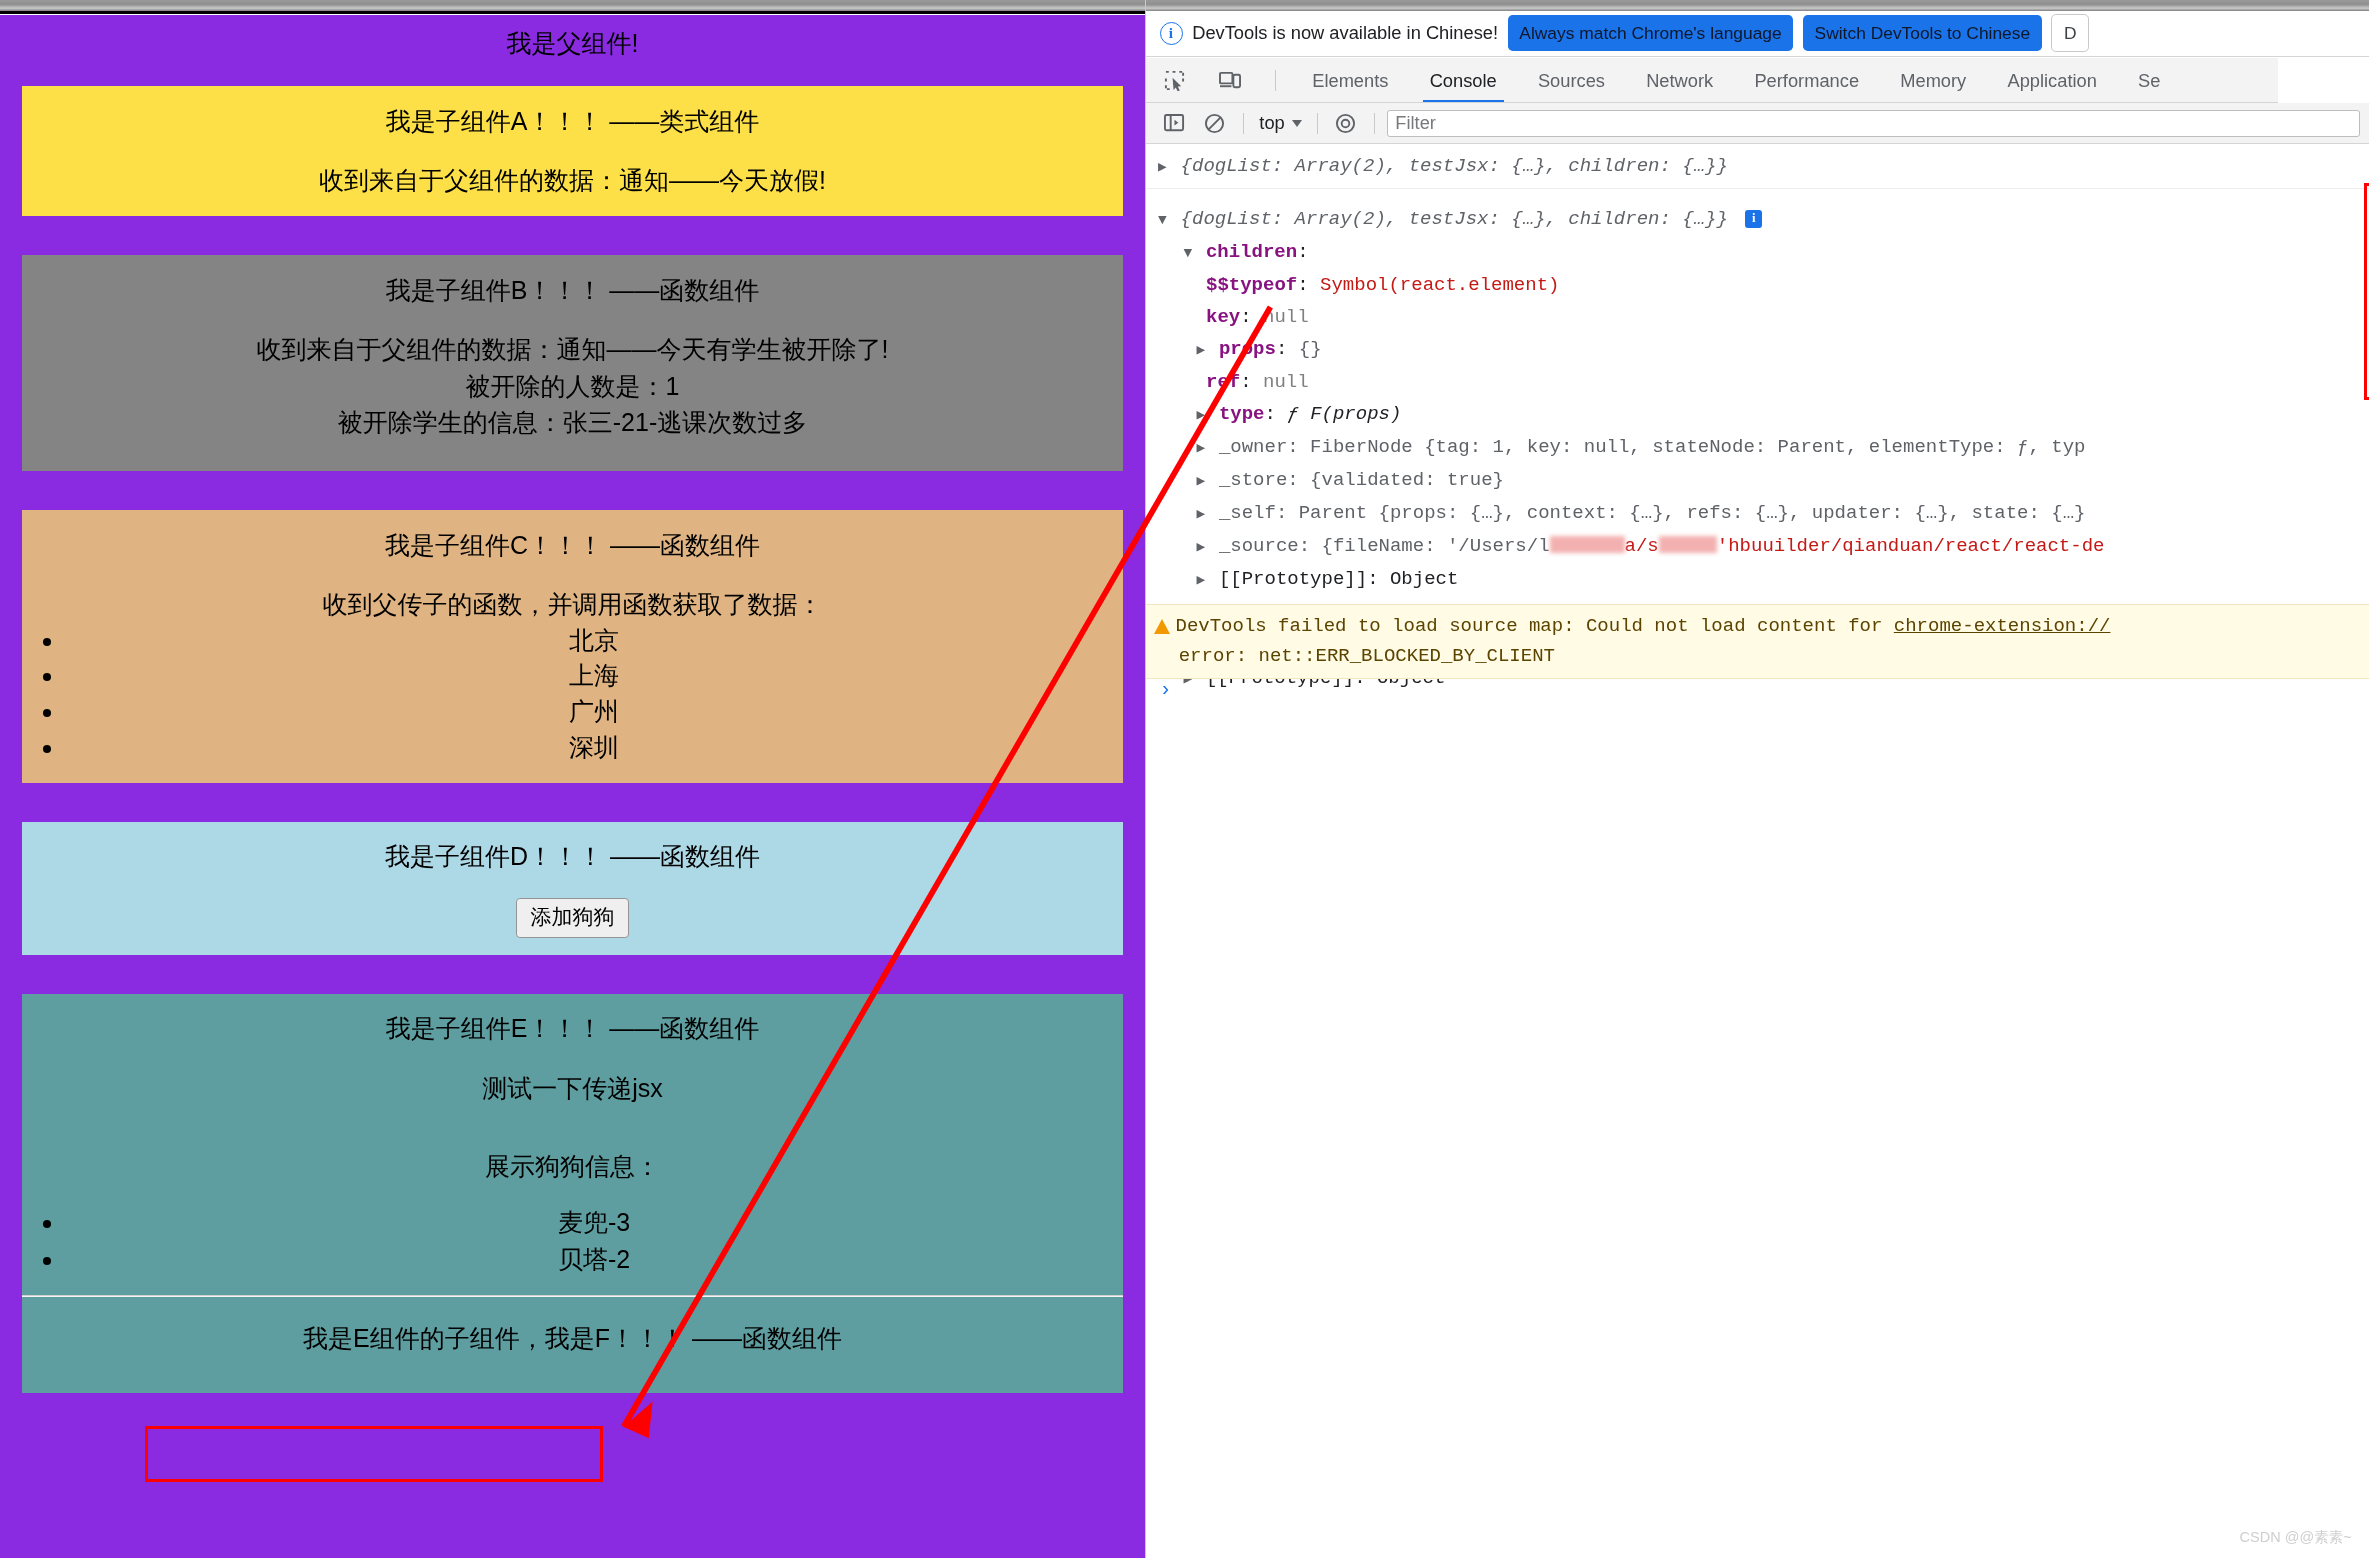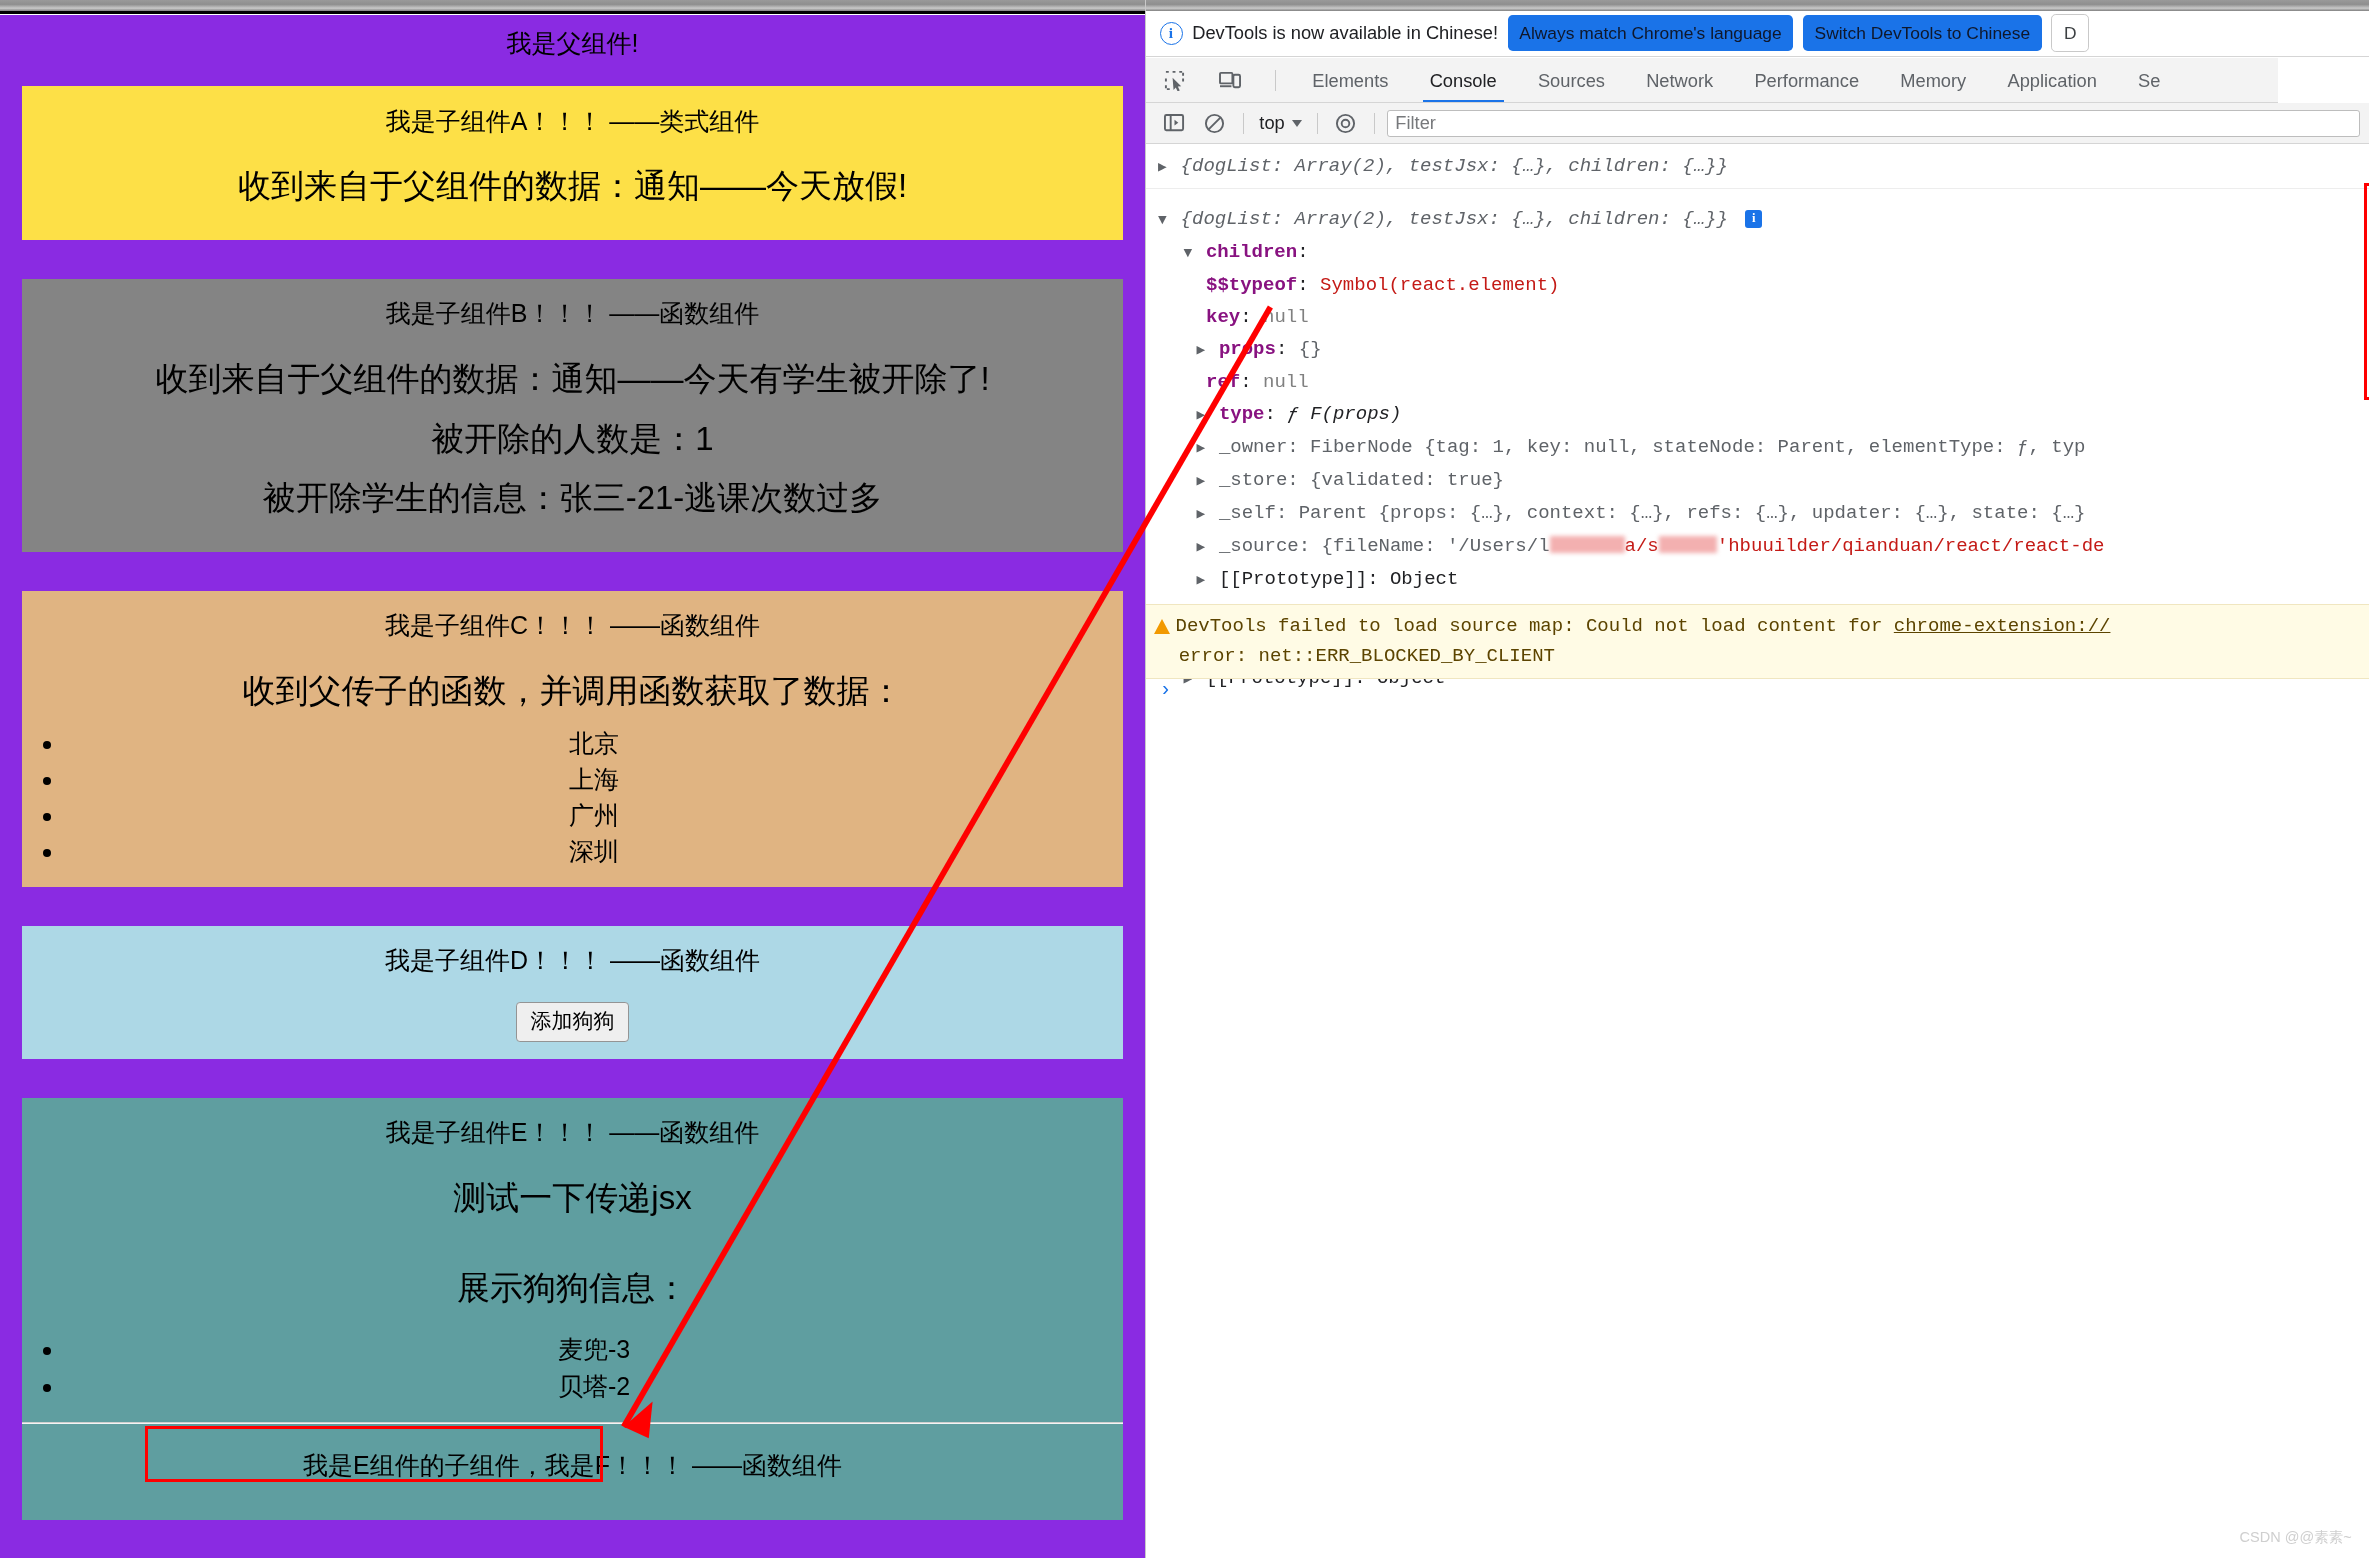--- a/index.html
+++ b/index.html
@@ -51,24 +51,24 @@
   .child h2, .child .ctitle {
     text-align: center;
     font-size: 25px;
     font-weight: normal;
     color: #000;
     margin: 8.7px 0 27px 0;
     line-height: 1.15;
   }
   .child p {
     text-align: center;
-    font-size: 33px;
+    font-size: 25px;
     color: #000;
     line-height: 1.45;
-    margin: 12px;
+    margin: 0;
   }
 
   .child-a { background: #fde047; min-height: 130px; }
   .child-b { background: #848484; min-height: 216px; }
   .child-c { background: #e0b482; min-height: 259px; }
   .child-d { background: #add8e6; min-height: 133px; }
   .child-e { background: #5F9EA0; min-height: 377px; position: relative; }
 
   .child-c ul, .child-e ul {
     list-style: disc;

